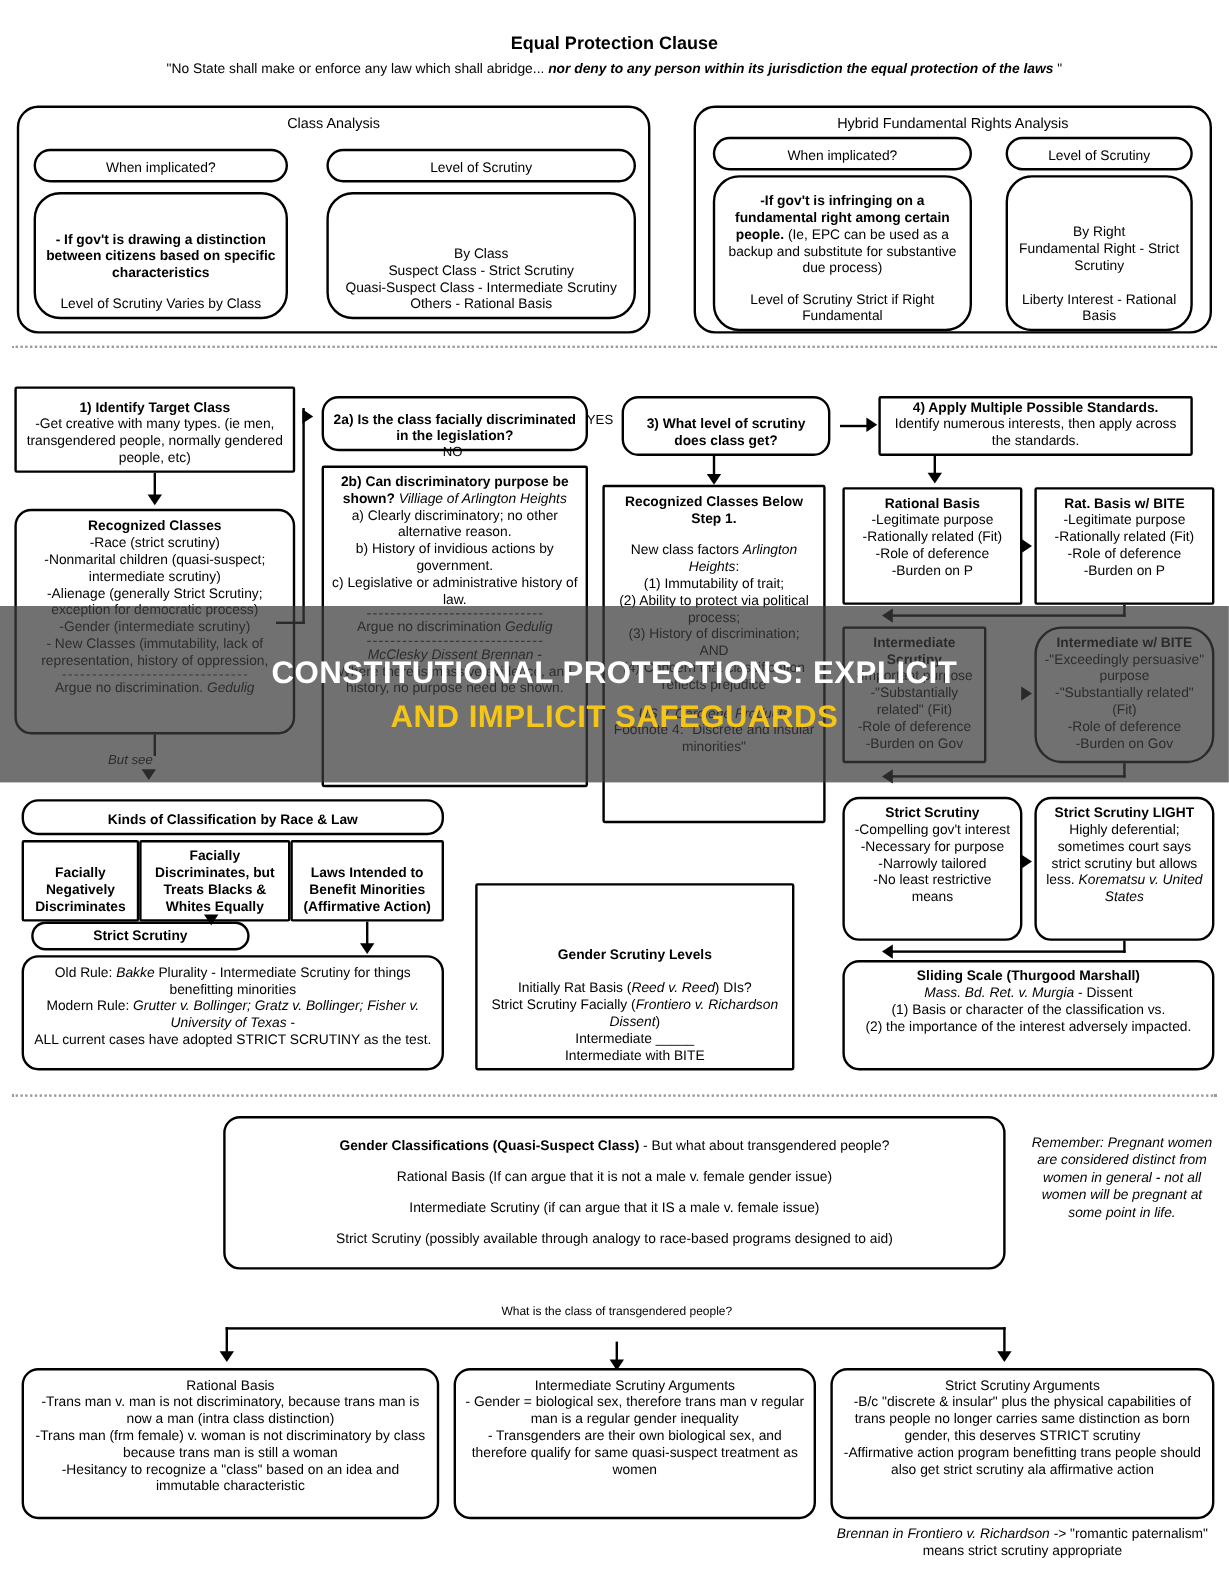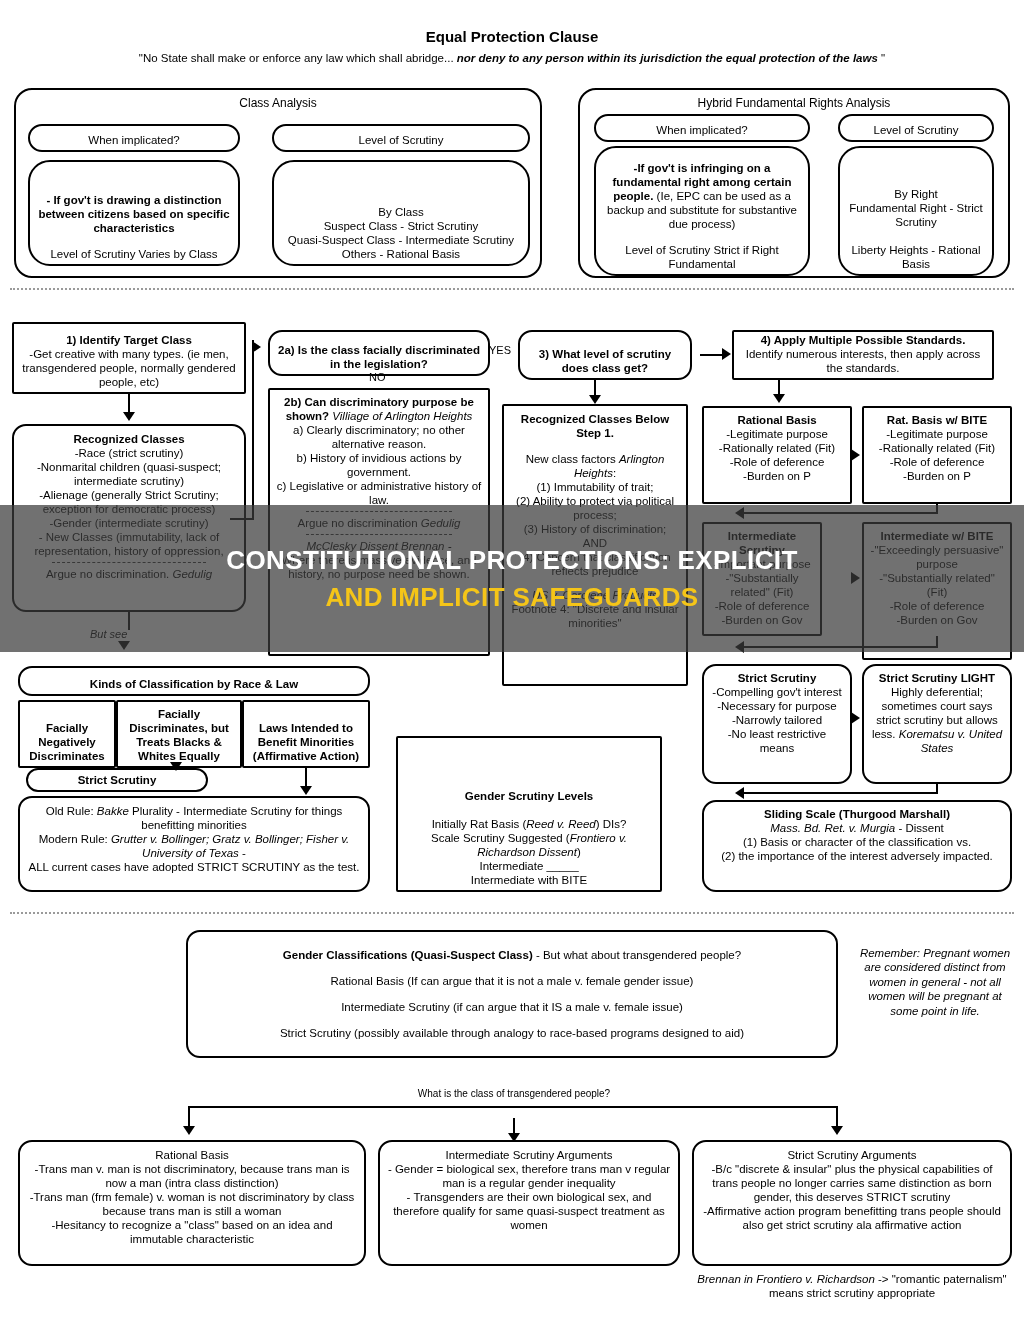--- a/index.html
+++ b/index.html
@@ -104,21 +104,21 @@
     </div>
     <div style="margin-top:12px;">Level of Scrutiny Strict if Right Fundamental</div>
   </div>
   <div class="abs box round" style="left:838px;top:114px;width:156px;height:28px;">
     <div>Level of Scrutiny</div>
   </div>
   <div class="abs box" style="left:838px;top:146px;width:156px;height:130px;border-radius:22px;white-space:pre-line;">
     <div>By Right
 Fundamental Right - Strict Scrutiny
 
-Liberty Heights - Rational Basis</div>
+Liberty Interest - Rational Basis</div>
   </div>
 
   <div class="abs dotted-div" style="top:288px;"></div>
 
   <div class="abs sect-label" style="left:28px;top:298px;">Class-Based Discrimination</div>
 
   <div class="abs box sq" style="left:12px;top:322px;width:234px;height:72px;">
     <div class="hdr">1) Identify Target Class</div>
     <div>-Get creative with many types. (ie men, transgendered people, normally gendered people, etc)</div>
   </div>
@@ -197,21 +197,21 @@
 -Role of deference
 -Burden on P</div>
   </div>
   <div class="abs box sq" style="left:702px;top:522px;width:120px;height:114px;justify-content:flex-start;padding-top:5px;">
     <div class="hdr">Intermediate Scrutiny</div>
     <div style="white-space:pre-line;">-Important purpose
 -"Substantially related" (Fit)
 -Role of deference
 -Burden on Gov</div>
   </div>
-  <div class="abs box sq" style="left:862px;top:522px;width:150px;height:138px;justify-content:flex-start;padding-top:5px;">
+  <div class="abs box sq" style="left:862px;top:522px;width:150px;height:114px;justify-content:flex-start;padding-top:5px;border-radius:23px;">
     <div class="hdr">Intermediate w/ BITE</div>
     <div style="white-space:pre-line;">-"Exceedingly persuasive" purpose
 -"Substantially related" (Fit)
 -Role of deference
 -Burden on Gov</div>
   </div>
   <div class="abs box round" style="left:702px;top:664px;width:150px;height:120px;justify-content:flex-start;padding-top:5px;">
     <div class="hdr">Strict Scrutiny</div>
     <div style="white-space:pre-line;">-Compelling gov't interest
 -Necessary for purpose
@@ -257,21 +257,21 @@
     </div>
     <div>ALL current cases have adopted STRICT SCRUTINY as the test.</div>
   </div>
 
   <div class="abs box sq" style="left:396px;top:736px;width:266px;height:156px;">
     <div class="hdr" style="margin-bottom:14px;">Gender Scrutiny Levels</div>
     <div>
       <span>Initially Rat Basis (</span><i>Reed v. Reed</i><span>) DIs?</span>
     </div>
     <div>
-      <span>Scale Scrutiny Suggested (</span><i>Frontiero v. Richardson Dissent</i><span>)</span>
+      <span>Strict Scrutiny Facially (</span><i>Frontiero v. Richardson Dissent</i><span>)</span>
     </div>
     <div>Intermediate _____</div>
     <div>Intermediate with BITE</div>
   </div>
 
   <div class="abs dotted-div" style="top:912px;"></div>
 
   <div class="abs box round" style="left:186px;top:930px;width:652px;height:128px;justify-content:space-around;padding:10px 14px;">
     <div>
       <b>Gender Classifications (Quasi-Suspect Class)</b><span> - But what about transgendered people?</span>

